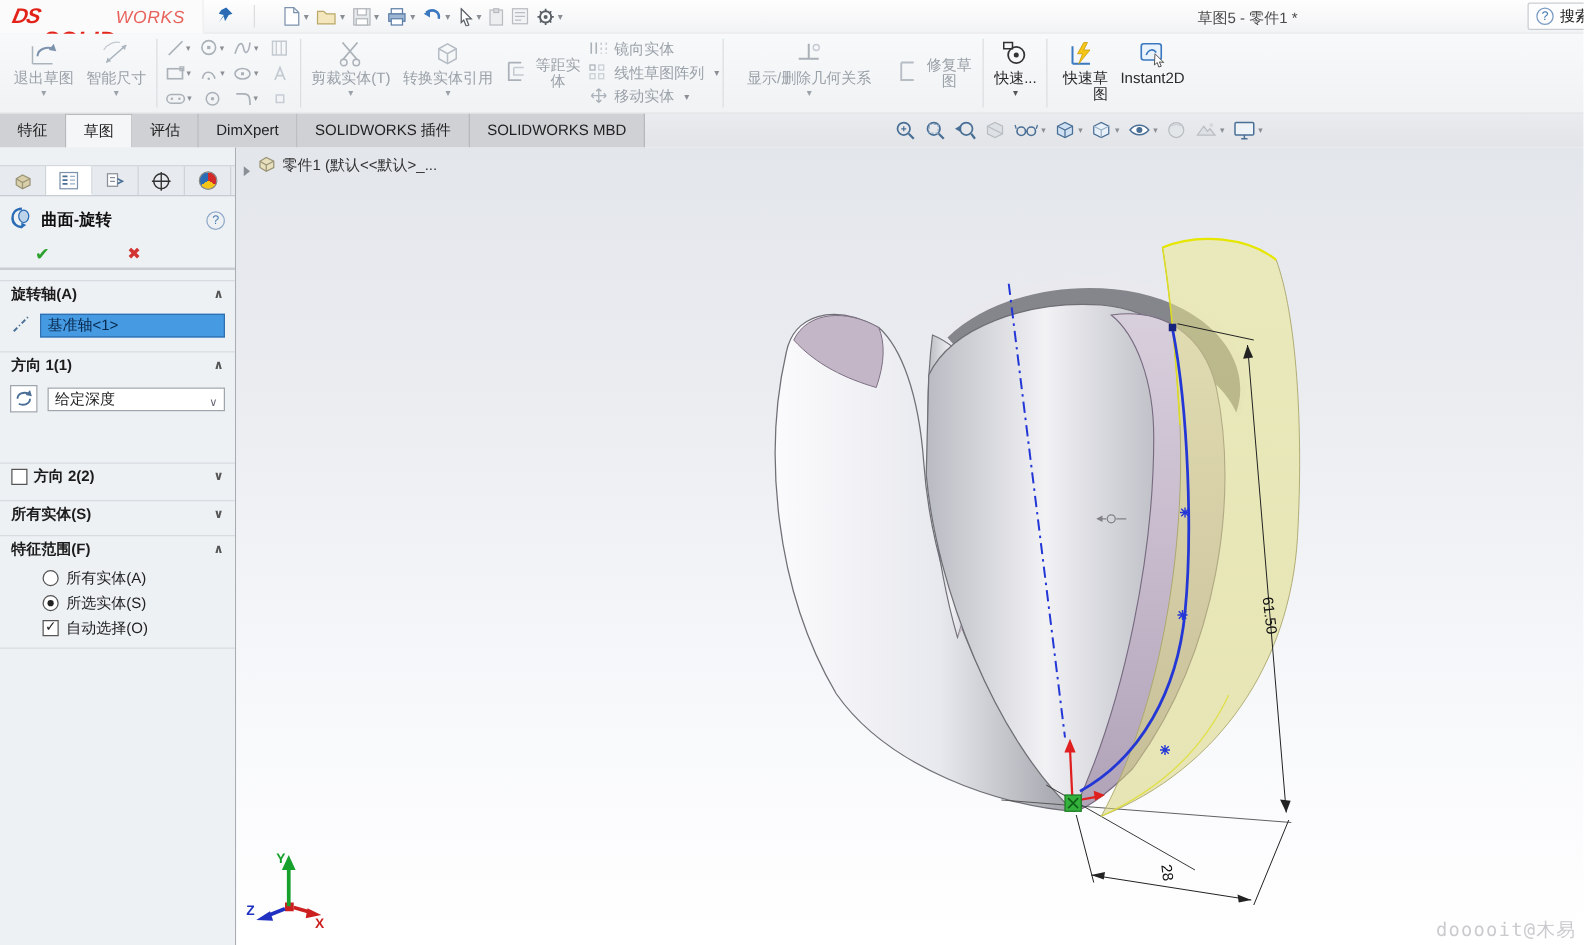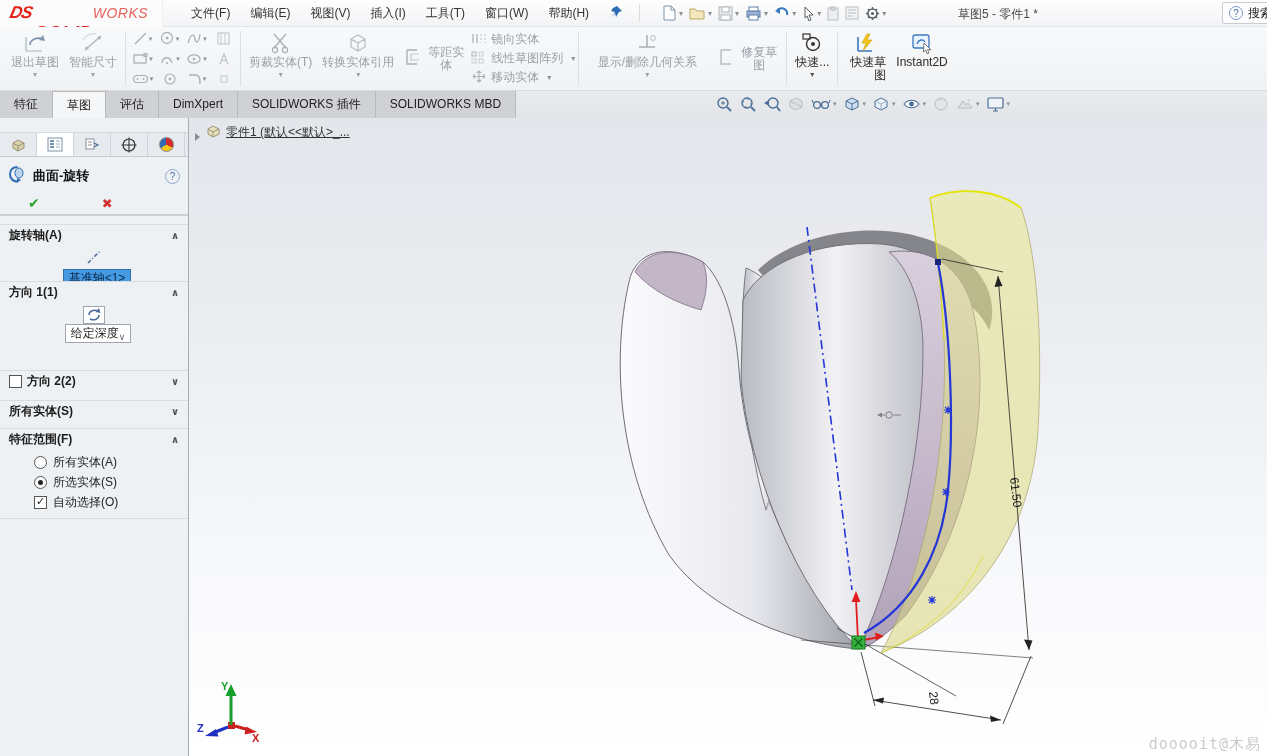--- a/index.html
+++ b/index.html
@@ -63,64 +63,55 @@
   .pm-header { position:absolute; top:44px; left:0; right:0; height:28px; display:flex; align-items:center; padding:0 8px; }
   .pm-title { font-weight:bold; font-size:13px; margin-left:6px; color:#111; }
   .pm-help { margin-left:auto; width:15px; height:15px; border:1px solid #8fa8c8; border-radius:50%; color:#4679ae; font-size:10px;
              display:flex; align-items:center; justify-content:center; }
   .pm-actions { position:absolute; top:74px; left:0; right:0; height:24px; display:flex; align-items:center; border-bottom:2px solid #c9ced3; }
   .pm-ok { color:#2ca12c; font-size:14px; font-weight:bold; margin-left:28px; }
   .pm-cancel { color:#d23333; font-size:13px; font-weight:bold; margin-left:62px; }
   .pm-section { position:absolute; left:0; right:0; height:22px; display:flex; align-items:center; padding:0 9px;
                 font-weight:bold; color:#1c1c1c; border-top:1px solid #d8dce0; background:#eef1f4; }
   .pm-chevron { margin-left:auto; color:#555; font-size:10px; }
-  .pm-row { position:absolute; left:0; right:0; display:flex; align-items:center; padding:0 8px;flex-direction:column; }
+  .pm-row { position:absolute; left:0; right:0; display:flex; align-items:center; padding:0 8px; }
   .sel-field { flex:1; height:19px; background:#459ae2; border:1px solid #2f6fb0; color:#09294e; display:flex; align-items:center;
                padding:0 5px; margin-left:6px; }
   .dropdown { flex:1; height:19px; background:#fff; border:1px solid #9fa6ad; display:flex; align-items:flex-end; padding:0 5px; margin-left:8px; }
   .dropdown .dd-caret { margin-left:auto; color:#667; font-size:9px; }
   .spinbox { flex:1; height:19px; background:#fff; border:1px solid #9fa6ad; display:flex; align-items:center; padding:0 0 0 5px; margin-left:8px; }
   .spin-btns { margin-left:auto; width:15px; height:17px; display:flex; flex-direction:column; border-left:1px solid #c5c9cd; }
   .spin-btns div { flex:1; font-size:6px; line-height:8px; text-align:center; color:#444; background:#eef0f2; border-bottom:1px solid #d5d8da;}
   .dirbtn { width:22px; height:22px; border:1px solid #9fa6ad; background:#fff; display:flex; align-items:center; justify-content:center; }
   .radio { width:13px; height:13px; border:1px solid #555; border-radius:50%; background:#fff; margin-right:6px; position:relative; flex:none;}
   .radio.checked::after { content:""; position:absolute; left:3px; top:3px; width:5px; height:5px; border-radius:50%; background:#222; }
   .checkbox { width:13px; height:13px; border:1px solid #555; background:#fff; margin-right:6px; position:relative; flex:none;}
   .checkbox.checked::after { content:"✓"; position:absolute; left:1px; top:-2px; font-size:11px; color:#222; font-weight:bold;}
   .pm-opt { position:absolute; left:34px; display:flex; align-items:center; height:20px; color:#222; }
 
   
   .viewport { position:absolute; top:118px; left:189px; right:0; bottom:0;
               background:linear-gradient(180deg,#e3e6eb 0%, #eaecf0 30%, #f8f9fb 72%, #ffffff 100%); }
-  .tree-flyout { position:absolute; left:6px; top:5px; display:flex; align-items:flex-end; color:#333;text-decoration:underline; }
+  .tree-flyout { position:absolute; left:6px; top:5px; display:flex; align-items:flex-end; color:#333; }
   .tree-arrow { width:0; height:0; border-left:5px solid #8a8f95; border-top:4px solid transparent; border-bottom:4px solid transparent; margin-right:5px;}
   .model-svg { position:absolute; left:0; top:0; }
   .triad-svg { position:absolute; left:8px; bottom:6px; }
   .watermark { position:absolute; right:6px; bottom:2px; font-family:"DejaVu Sans Mono",monospace; font-size:15px; color:#c9cbce; letter-spacing:1px;}
   svg text { font-family:"Liberation Sans","DejaVu Sans",sans-serif; }
 </style>
 </head>
 <body>
 
 <div class="window">
 
   <div class="menubar">
     <div class="logo">
       <span class="ds">DS</span>
       <span class="solid">SOLID</span>
         <span class="works">WORKS</span>
-    </div>
-    <div class="menus">
-      <span class="menu-item">文件(F)</span>
-      <span class="menu-item">编辑(E)</span>
-      <span class="menu-item">视图(V)</span>
-      <span class="menu-item">插入(I)</span>
-      <span class="menu-item">工具(T)</span>
-      <span class="menu-item">窗口(W)</span>
-      <span class="menu-item">帮助(H)</span>
     </div>
     <span class="pin">
       <svg width="14" height="14" viewBox="0 0 14 14">
           <path d="M8 1 L13 6 L10 7 L7 12 L6 8 L2 13 L6 7 L2 6 L4 3 Z" fill="#2b6cb5"></path>
         </svg>
     </span>
     <div class="menubar-sep"></div>
     <div class="qat">
       <span class="qbtn">
         <svg width="15" height="16" viewBox="0 0 15 16">

